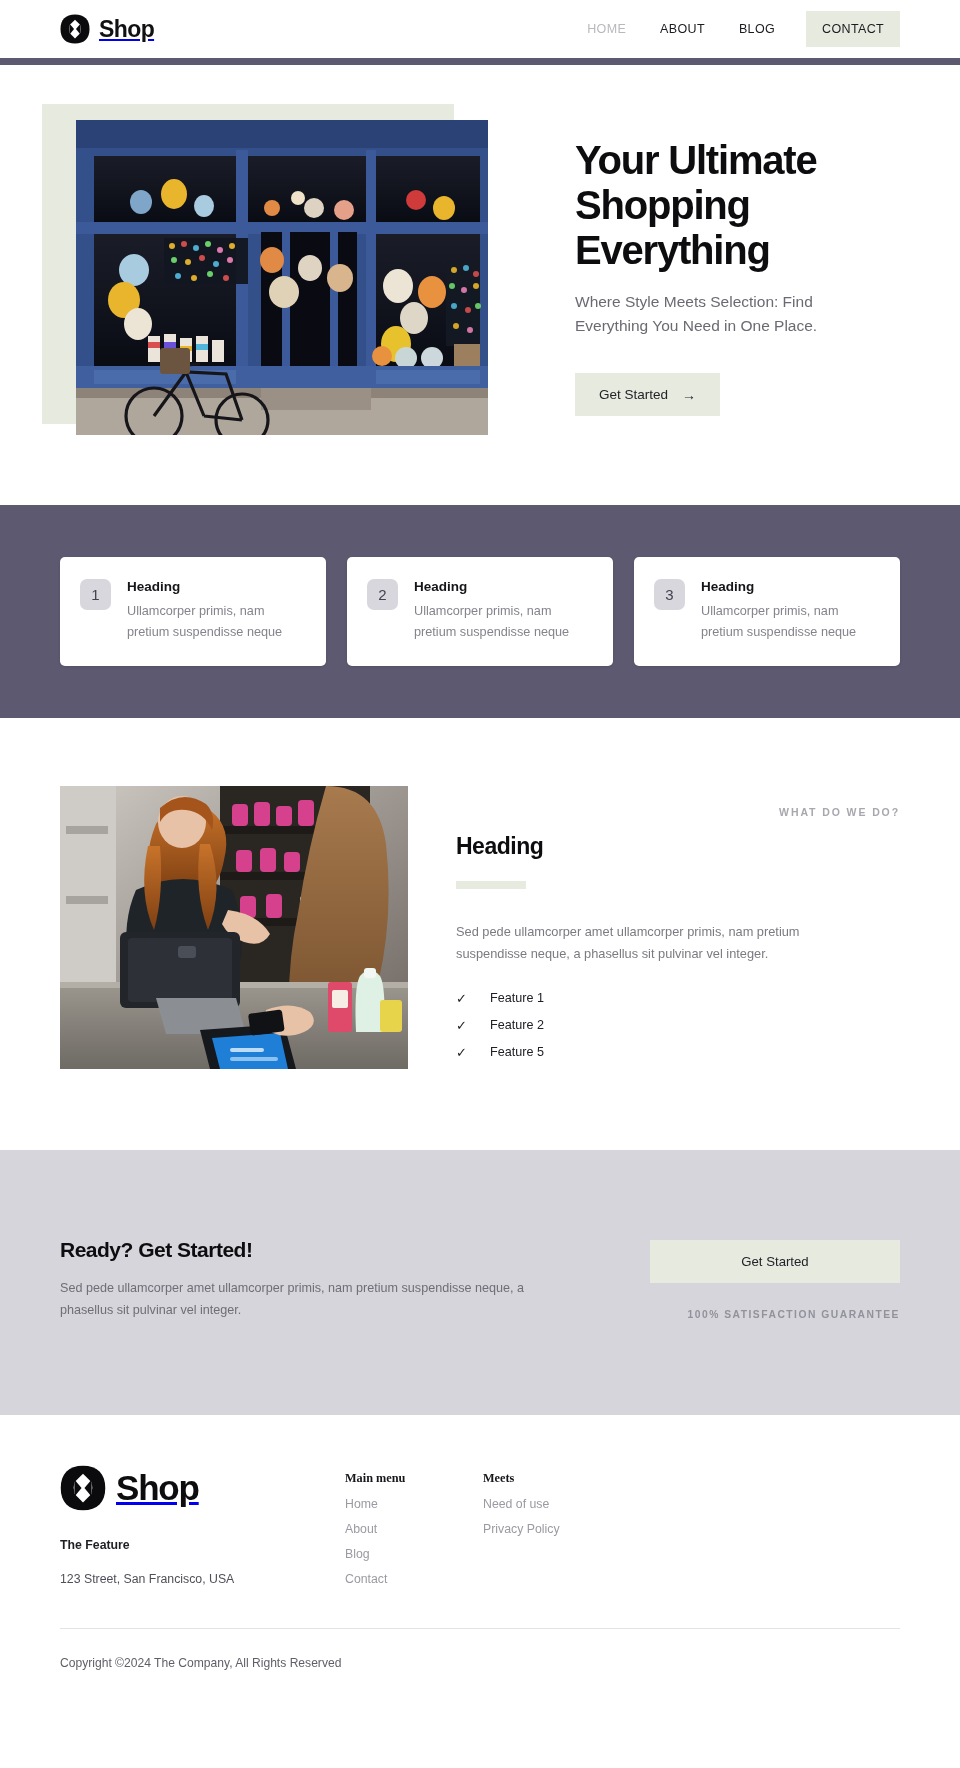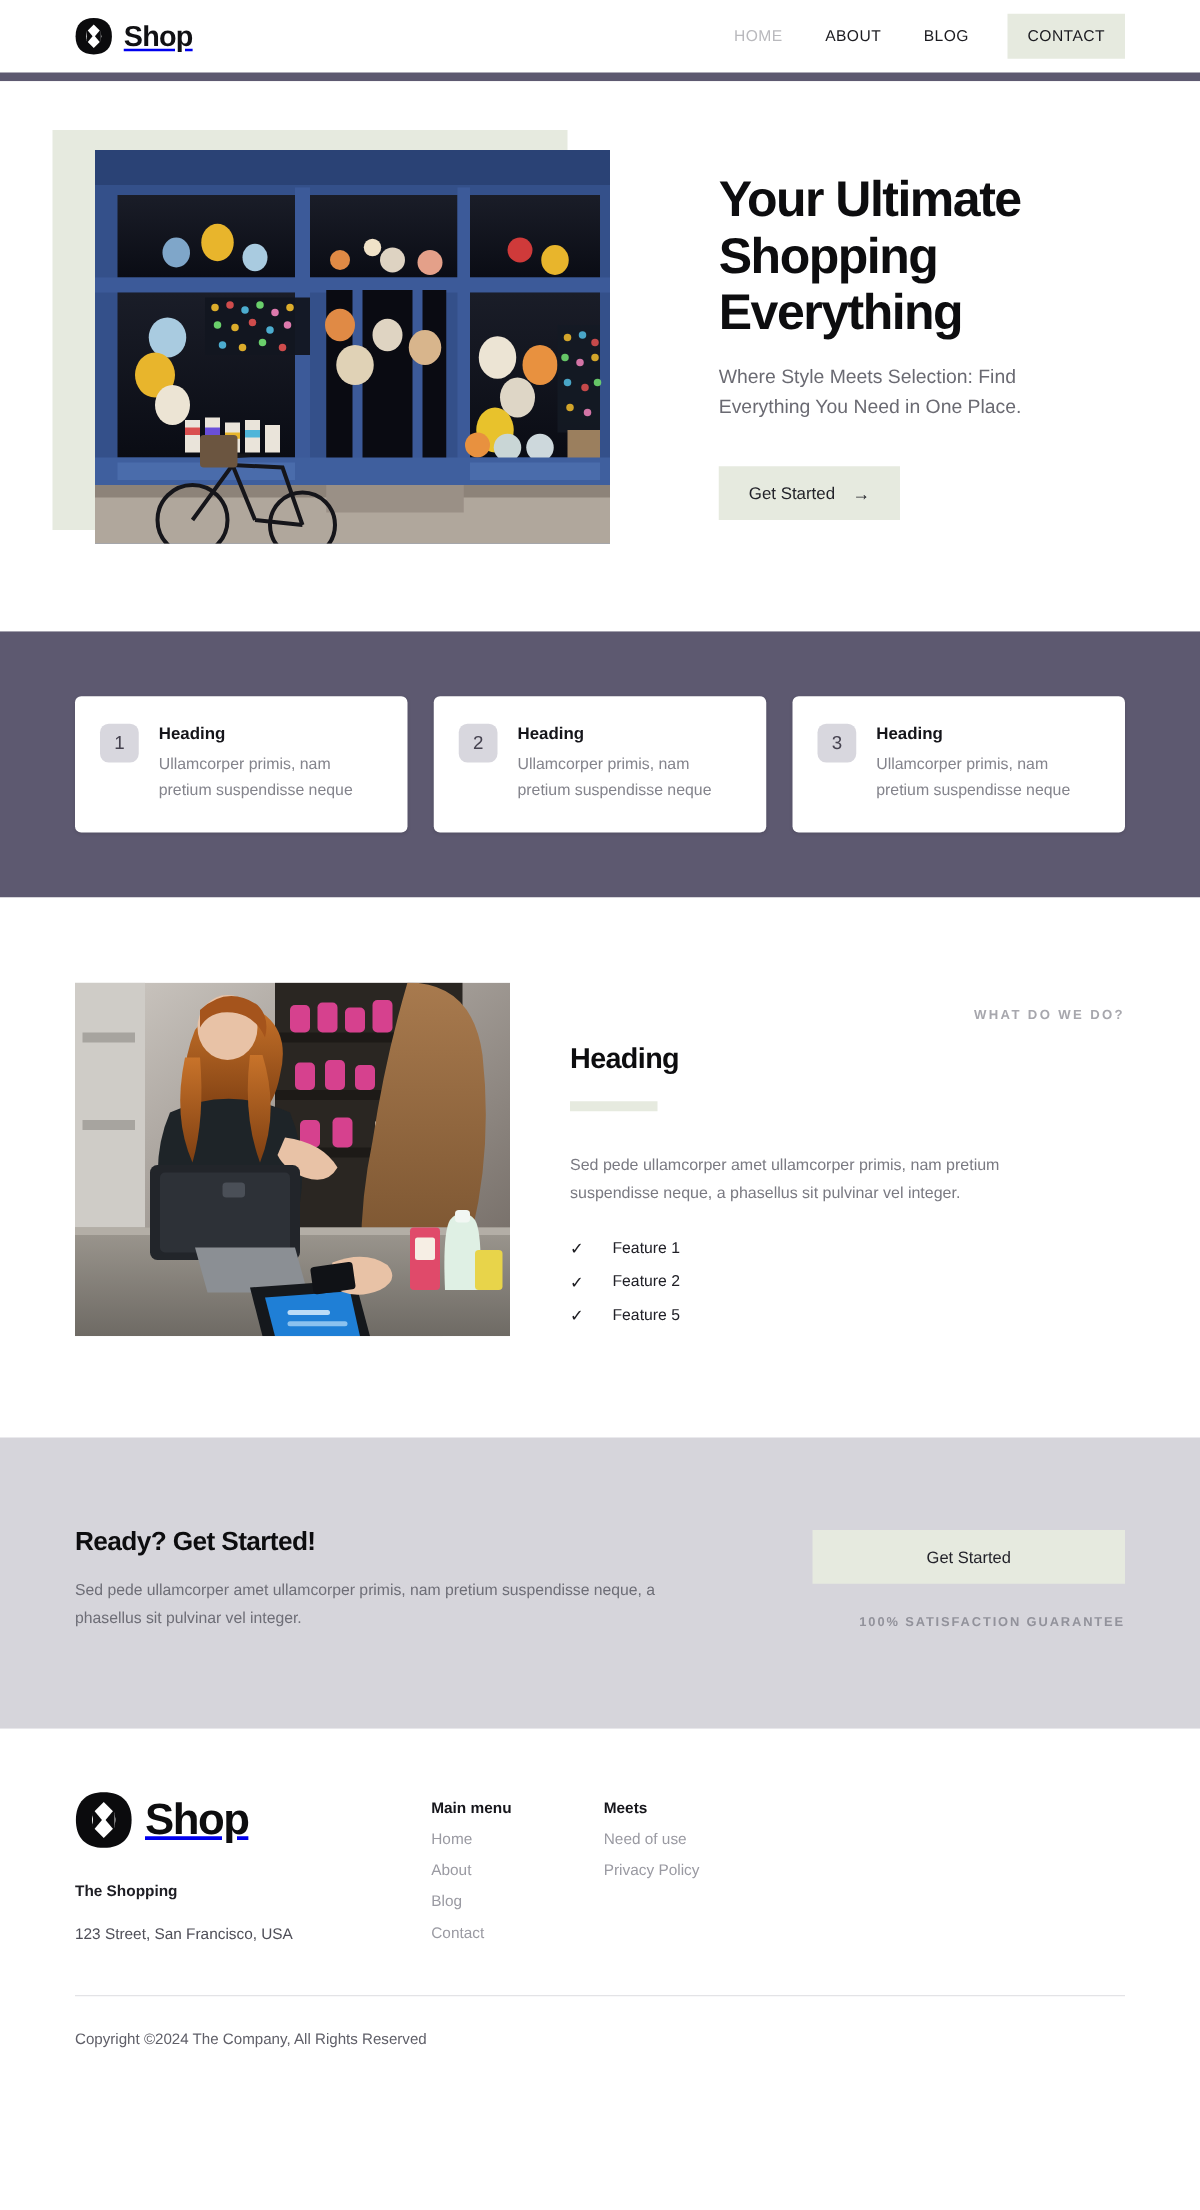--- a/index.html
+++ b/index.html
@@ -120,21 +120,21 @@
   }
   .feature-list { margin-top: 26px; list-style: none; }
   .feature-item {
     display: flex; align-items: center; gap: 22px;
     margin-bottom: 13px; font-size: 12.6px; color: #202027;
   }
   .check { width: 12px; color: #1d1d22; font-size: 13px; line-height: 1; }
 
   
   .cta { background: #d6d5db; padding: 72px 0 78px 0; }
-  .cta-inner { width: 840px; margin: 0 auto; display: flex; align-items: flex-start; }
+  .cta-inner { width: 840px; margin: 16px auto; display: flex; align-items: flex-start; }
   .cta-left { flex: 1; padding-right: 40px; }
   .cta-title {
     font-size: 21px; font-weight: 700; color: #0d0d0f; letter-spacing: -0.5px;
   }
   .cta-p {
     margin-top: 16px; font-size: 12.6px; line-height: 1.7;
     color: #6e6e77; max-width: 500px;
   }
   .cta-right { width: 250px; flex: 0 0 250px; padding-top: 2px; }
   .btn-wide {
@@ -156,21 +156,21 @@
   .footer-brand { width: 285px; flex: 0 0 285px; }
   .footer-logo-row { display: flex; align-items: center; gap: 10px; }
   .footer-logo-mark { width: 46px; height: 46px; display: block; }
   .footer-brand-name {
     font-size: 35px; font-weight: 700; color: #0d0d0f; letter-spacing: -1.2px;
   }
   .company { margin-top: 27px; font-size: 12.3px; font-weight: 700; color: #1e1e24; }
   .address { margin-top: 20px; font-size: 12.3px; color: #4f4f58; }
   .footer-col { width: 138px; flex: 0 0 138px; padding-top: 6px; }
   .footer-col.legal { width: 200px; flex: 0 0 200px; }
-  .col-title { font-size: 12.3px; font-weight: 700; color: #16161b; }
+  .col-title { font-size: 12.3px; font-weight: 700; color: #16161b; font-family: Liberation Serif, serif; }
   .col-link {
     display: block; margin-top: 11px; font-size: 12.3px;
     color: #9a9aa2; text-decoration: none;
   }
   .footer-rule { margin-top: 42px; height: 1px; background: #e3e3e6; }
   .copyright { margin-top: 27px; font-size: 12.1px; color: #5f5f68; }
 </style>
 </head>
 <body>
 
@@ -514,21 +514,21 @@
               <svg class="footer-logo-mark" viewBox="0 0 64 64" aria-hidden="true">
                 <path d="M32 1C52 1 63 12 63 32S52 63 32 63 1 52 1 32 12 1 32 1Z" fill="#0b0b0d"></path>
                 <path d="M32 12 L44 24 L44 40 L32 52 L20 40 L20 24 Z" fill="#ffffff"></path>
                 <circle cx="32" cy="32" r="13" fill="#ffffff"></circle>
                 <path d="M20 20 L30 32 L20 44 Z" fill="#0b0b0d"></path>
                 <path d="M44 20 L34 32 L44 44 Z" fill="#0b0b0d"></path>
               </svg>
             </span>
             <span class="footer-brand-name">Shop</span>
           </a>
-          <div class="company">The Shopping</div>
+          <div class="company">The Feature</div>
           <div class="address">123 Street, San Francisco, USA</div>
         </div>
 
         <div class="footer-col">
           <div class="col-title">Main menu</div>
           <a class="col-link" href="#">Home</a>
           <a class="col-link" href="#">About</a>
           <a class="col-link" href="#">Blog</a>
           <a class="col-link" href="#">Contact</a>
         </div>

